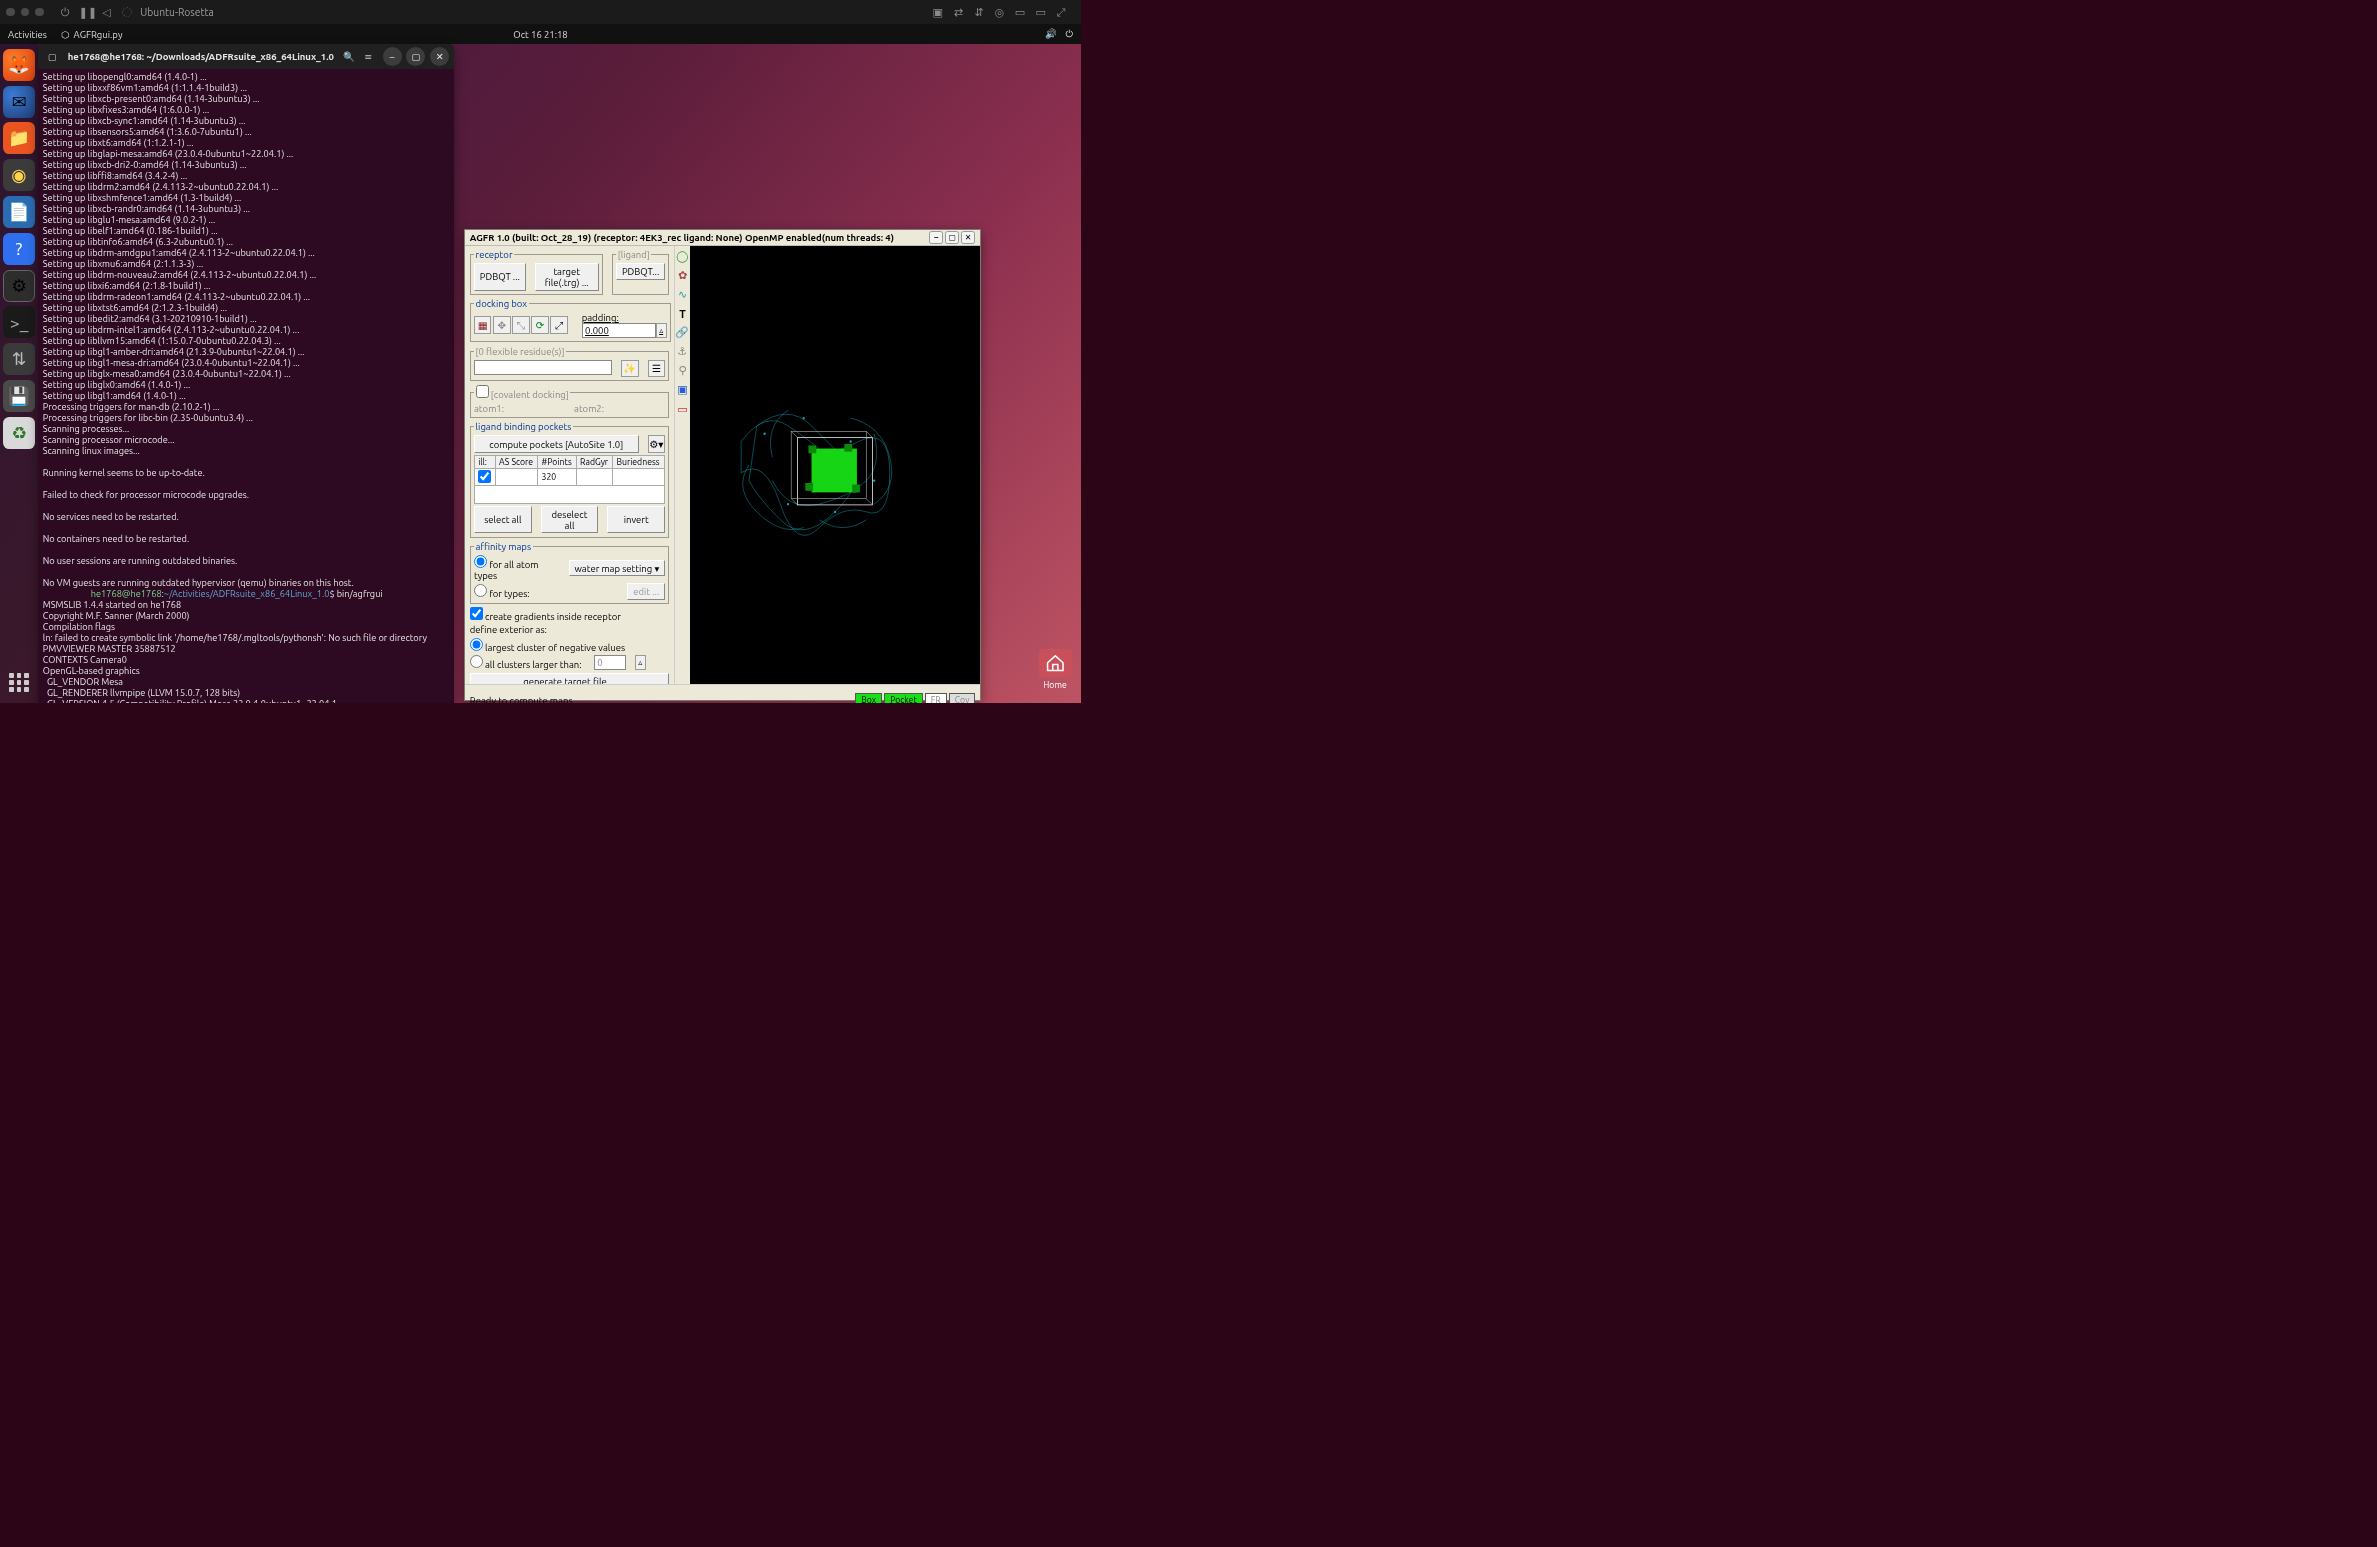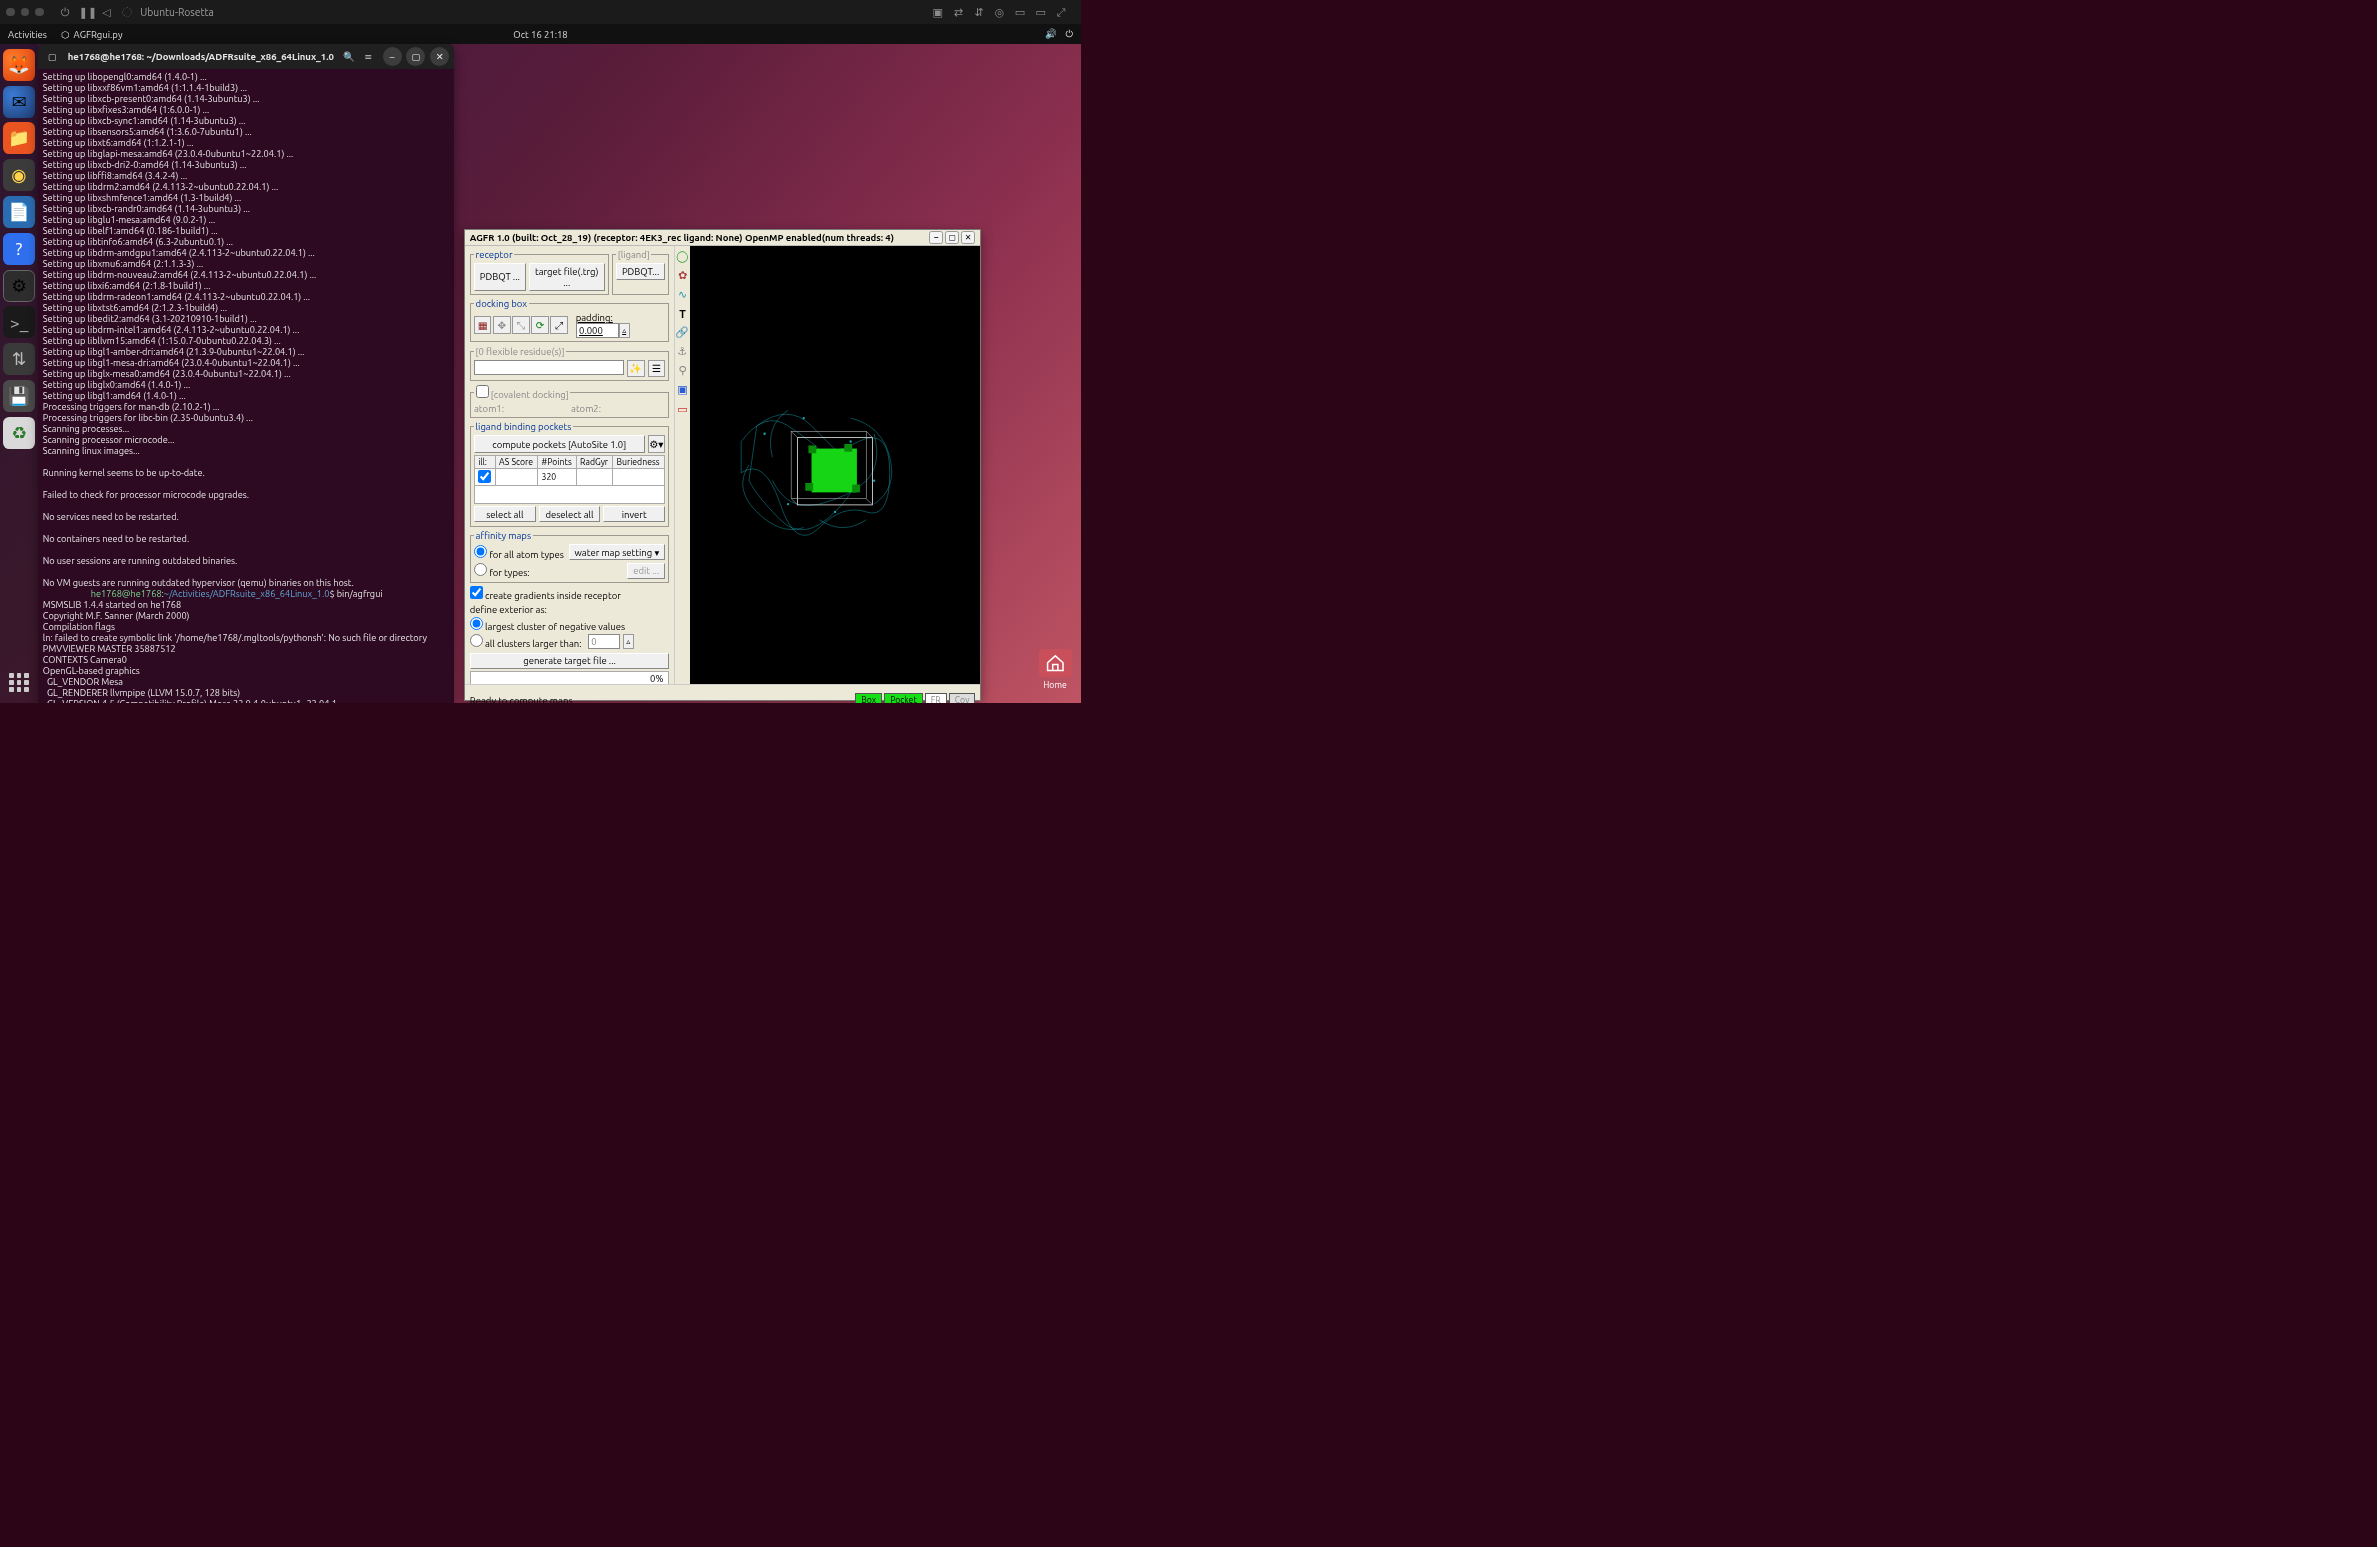--- a/index.html
+++ b/index.html
@@ -35,21 +35,21 @@
 .agfr { position:absolute; left:464px; top:185px; width:517px; height:472px; background:#ece9d8; border:0.8px solid #7a7a7a; box-shadow:0 3.2px 11px rgba(0,0,0,0.4); font-size:9.5px; color:#000; }
 .agfr .a-title { height:16px; background:#ece9d8; border-bottom:0.8px solid #bbb; display:flex; align-items:center; padding:0 4.8px; font-size:9.5px; font-weight:600; }
 .agfr .a-title .right { margin-left:auto; display:flex; gap:1.6px; }
 .agfr .a-title .twin { width:14.3px; height:12.7px; border:0.8px solid #999; background:#f4f4f4; display:flex; align-items:center; justify-content:center; font-size:8px; border-radius:2.4px; }
 .agfr .a-body { display:flex; height:calc(100% - 32px); }
 .agfr .sidepanel { width:209px; padding:3.2px 4.8px 4.8px 4.8px; background:#ece9d8; overflow:hidden; }
 .agfr fieldset { border:0.8px solid #9e9a91; margin-bottom:3.2px; padding:3.2px 3.2px 3.2px 3.2px; }
 .agfr legend { color:#003399; font-size:9.5px; padding:0 1.6px; }
 .agfr legend.dim { color:#8a8a8a; }
 .agfr .btn3d { background:#f0f0f0; border:0.8px solid #888; border-top-color:#fff; border-left-color:#fff; padding:1.6px 4.8px; font-size:9.5px; cursor:pointer; }
-.agfr .row { display:flex; gap:3px; }
+.agfr .row { display:flex; gap:9px; }
 .agfr .tool-ico { width:17.5px; height:17.5px; border:0.8px solid #999; background:#f0f0f0; display:inline-flex; align-items:center; justify-content:center; font-size:10.3px; }
 .agfr input[type=text] { background:#fff; border:0.8px solid #888; padding:0.8px 2.4px; font-size:9.5px; height:15px; }
 .agfr table { border-collapse:collapse; width:100%; font-size:8.7px; }
 .agfr th,.agfr td { border:0.8px solid #aaa; padding:0.8px 3.2px; text-align:left; background:#fff; }
 .agfr th { background:#f0f0f0; font-weight:normal; }
 .agfr .icon-col { width:16px; background:#ece9d8; border-left:0.8px solid #ccc; display:flex; flex-direction:column; align-items:center; padding-top:3.2px; gap:4.8px; }
 .agfr .icon-col .ic { width:14.3px; height:14.3px; display:flex; align-items:center; justify-content:center; font-size:11px; }
 .agfr .viewer { flex:1; background:#000; position:relative; }
 .agfr .statusbar { height:31px; display:flex; align-items:center; padding:0 4.8px; font-size:9.5px; border-top:0.8px solid #ccc; }
 .agfr .statusbar .rb { margin-left:auto; display:flex; gap:2.4px; }
@@ -227,21 +227,21 @@
             <div class="row" style="gap:1.6px;">
               <span class="tool-ico" style="color:#8a1a1a;">▦</span>
               <span class="tool-ico" style="color:#888;">✥</span>
               <span class="tool-ico" style="color:#888;">⤡</span>
               <span class="tool-ico" style="color:#0a7a0a;">⟳</span>
               <span class="tool-ico">⤢</span>
             </div>
             <div style="margin-left:4.8px;text-decoration:underline;">
               <div>padding:</div>
               <div style="display:flex;">
-                <input type="text" style="width: 43px;" value="0.000">
+                <input type="text" style="width: 74px;" value="0.000">
                 <span class="tool-ico" style="width:11px;height:15px;font-size:8px;">▵</span>
               </div>
             </div>
           </div>
         </fieldset>
 
         <fieldset>
           <legend class="dim">[0 flexible residue(s)]</legend>
           <div class="row">
             <input type="text" style="flex: 1 1 0%;" value="">

